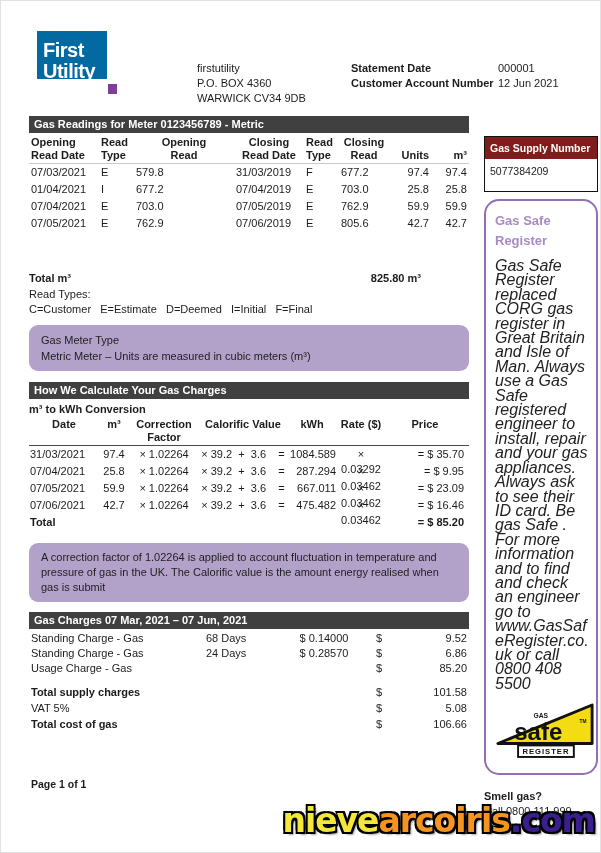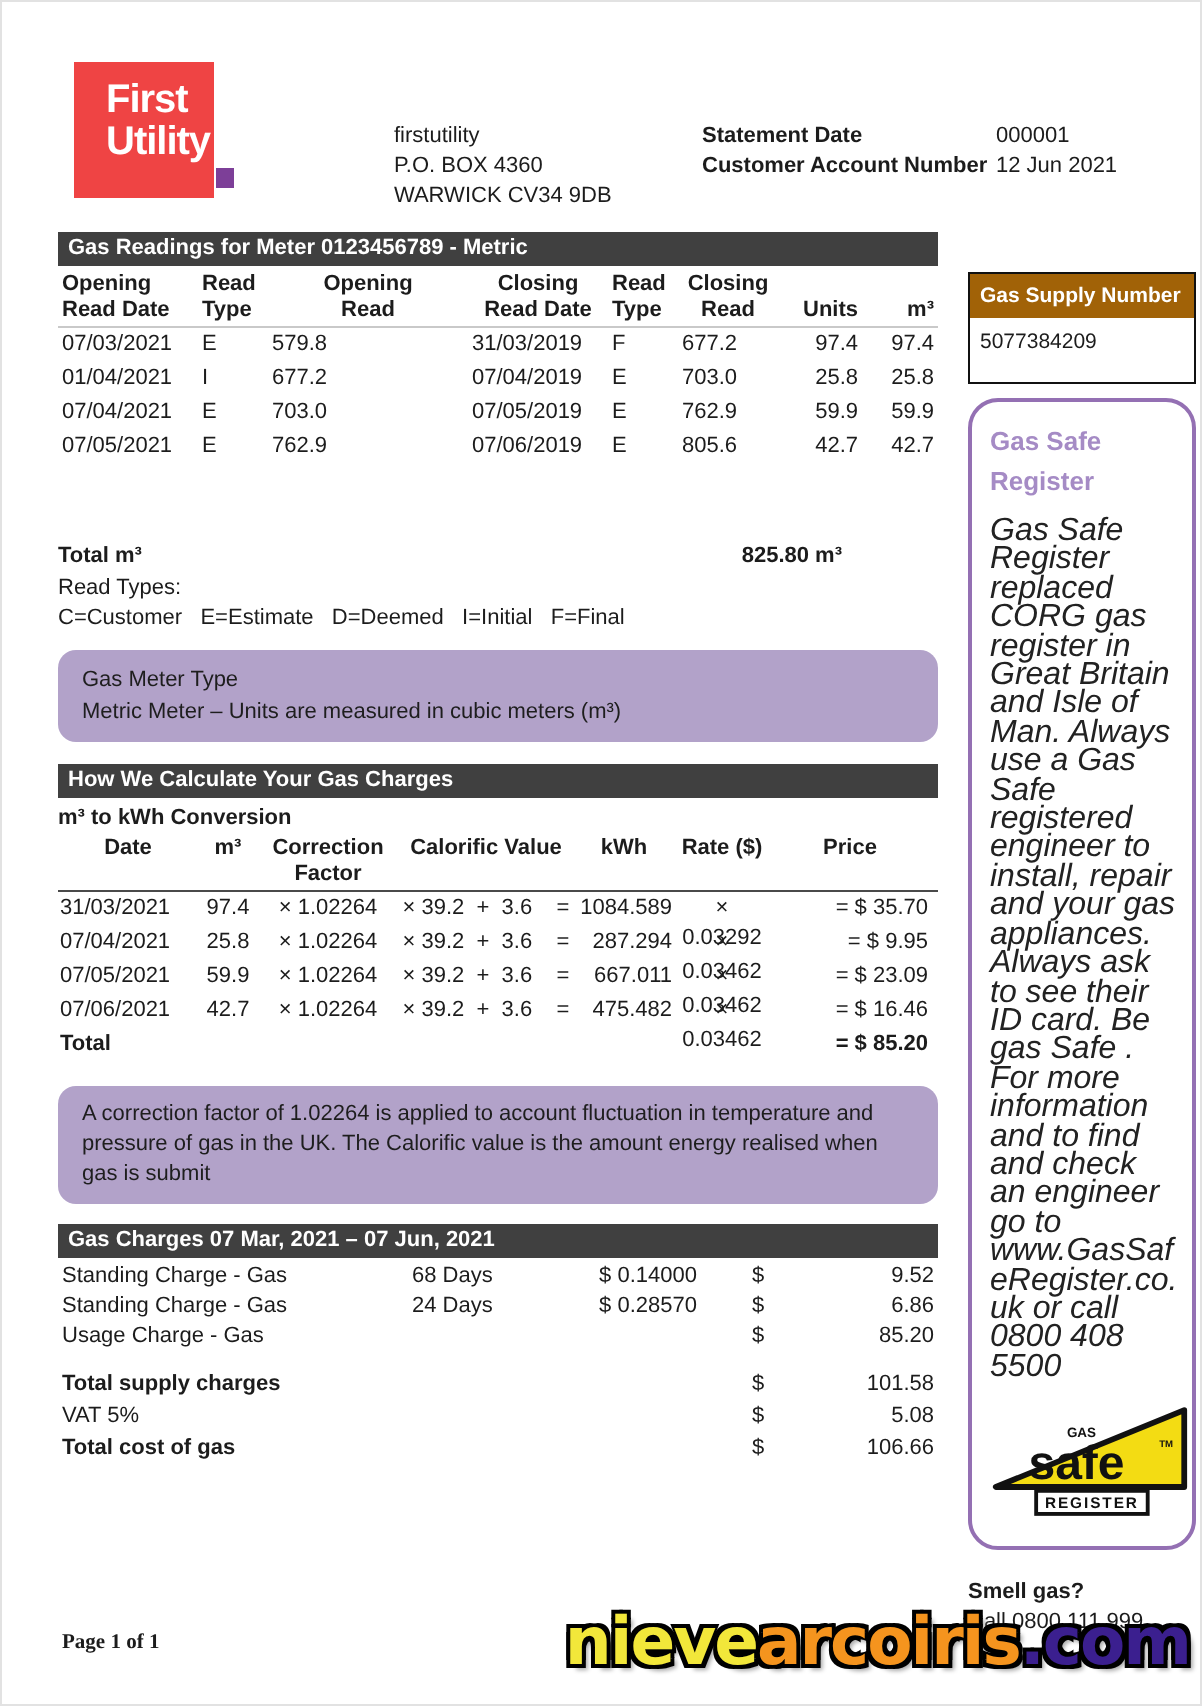--- a/index.html
+++ b/index.html
@@ -2,23 +2,23 @@
 <html><head>
 <meta charset="utf-8">
 <style>
   html,body { margin:0; padding:0; background:#fff; }
   .page {
     position:relative; width:601px; height:853px; background:#ffffff;
     border:1px solid #e2e2e2; box-sizing:border-box;
     font-family:"Liberation Sans", sans-serif; color:#1c1c1c; overflow:hidden;
   }
   
-  .logo { position:absolute; left:36px; top:30px; width:70px; height:68px;
-    background:#ef4444; color:#fff; font-weight:bold; font-size:20px; line-height:21px;
-    padding:9px 0 0 16px; box-sizing:border-box; letter-spacing:-0.5px; }
+  .logo { position:absolute; left:36px; top:30px; width:70px; height:48px;
+    background:#0369a1; color:#fff; font-weight:bold; font-size:20px; line-height:21px;
+    padding:9px 0 0 6px; box-sizing:border-box; letter-spacing:-0.5px; }
   .logo-notch { position:absolute; left:107px; top:83px; width:9px; height:10px; background:#7d3f98; }
   .addr { position:absolute; left:196px; top:60px; font-size:11px; line-height:15px; }
   .acct-labels { position:absolute; left:350px; top:60px; font-size:11px; line-height:15px; font-weight:bold; }
   .acct-values { position:absolute; left:497px; top:60px; font-size:11px; line-height:15px; }
   
   .bar { background:#404040; color:#fff; font-weight:bold; font-size:11px; line-height:15px; padding:1px 5px; }
   .left-col { position:absolute; left:28px; top:115px; width:440px; }
   
   .rt { display:grid; grid-template-columns:70px 35px 100px 70px 35px 50px 42px 38px; font-size:11px; }
   .rt-head { border-bottom:1px solid #c9c9c9; padding-top:2px; }
@@ -45,29 +45,29 @@
   .pr-12 { padding-right:12px; }
   .bold { font-weight:bold; }
   
   .chg { display:grid; grid-template-columns:175px 70px 100px 45px 50px; font-size:11px; }
   .chg .c { height:15px; line-height:15px; padding:0 2px; }
   .chg-tot { margin-top:8px; }
   .chg-tot .c { height:16px; line-height:16px; }
   
   .sidebar { position:absolute; left:483px; top:135px; width:114px; }
   .supply-box { border:1px solid #111; }
-  .supply-head { background:#a16207; color:#fff; font-weight:bold; font-size:10.5px; padding:5px 5px; }
+  .supply-head { background:#7f1d1d; color:#fff; font-weight:bold; font-size:10.5px; padding:5px 5px; }
   .supply-val { font-size:10.5px; padding:6px 5px 14px 5px; }
   .gs-box { margin-top:7px; border:2px solid #9470b3; border-radius:15px; padding:10px 7px 12px 9px; }
   .gs-title { color:#a58bc5; font-weight:bold; font-size:13px; line-height:20px; }
   .gs-body { margin-top:8px; font-size:16px; line-height:14.4px; color:#222; word-wrap:break-word;font-style:italic; }
   .gs-logo { display:block; margin:10px auto 0 auto; }
   .smell { margin-top:14px; font-size:11px; line-height:15px; }
   
-  .page-num { position:absolute; left:30px; top:815px; font-size:10.5px; font-weight:bold;font-family:Liberation Serif, serif; }
+  .page-num { position:absolute; left:30px; top:777px; font-size:10.5px; font-weight:bold; }
   .watermark { position:absolute; right:5px; bottom:12px; font-size:33px; font-weight:bold;
     font-family:"DejaVu Sans", sans-serif; letter-spacing:-1px; white-space:nowrap;
     text-shadow:-2px -2px 0 #000, 2px -2px 0 #000, -2px 2px 0 #000, 2px 2px 0 #000, 3px 3px 2px #aaa; }
   .wm-1 { color:#f2e73a; } .wm-2 { color:#f5941e; } .wm-3 { color:#3b1f8f; }
 </style>
 </head>
 <body>
 
 <div class="page">
 

